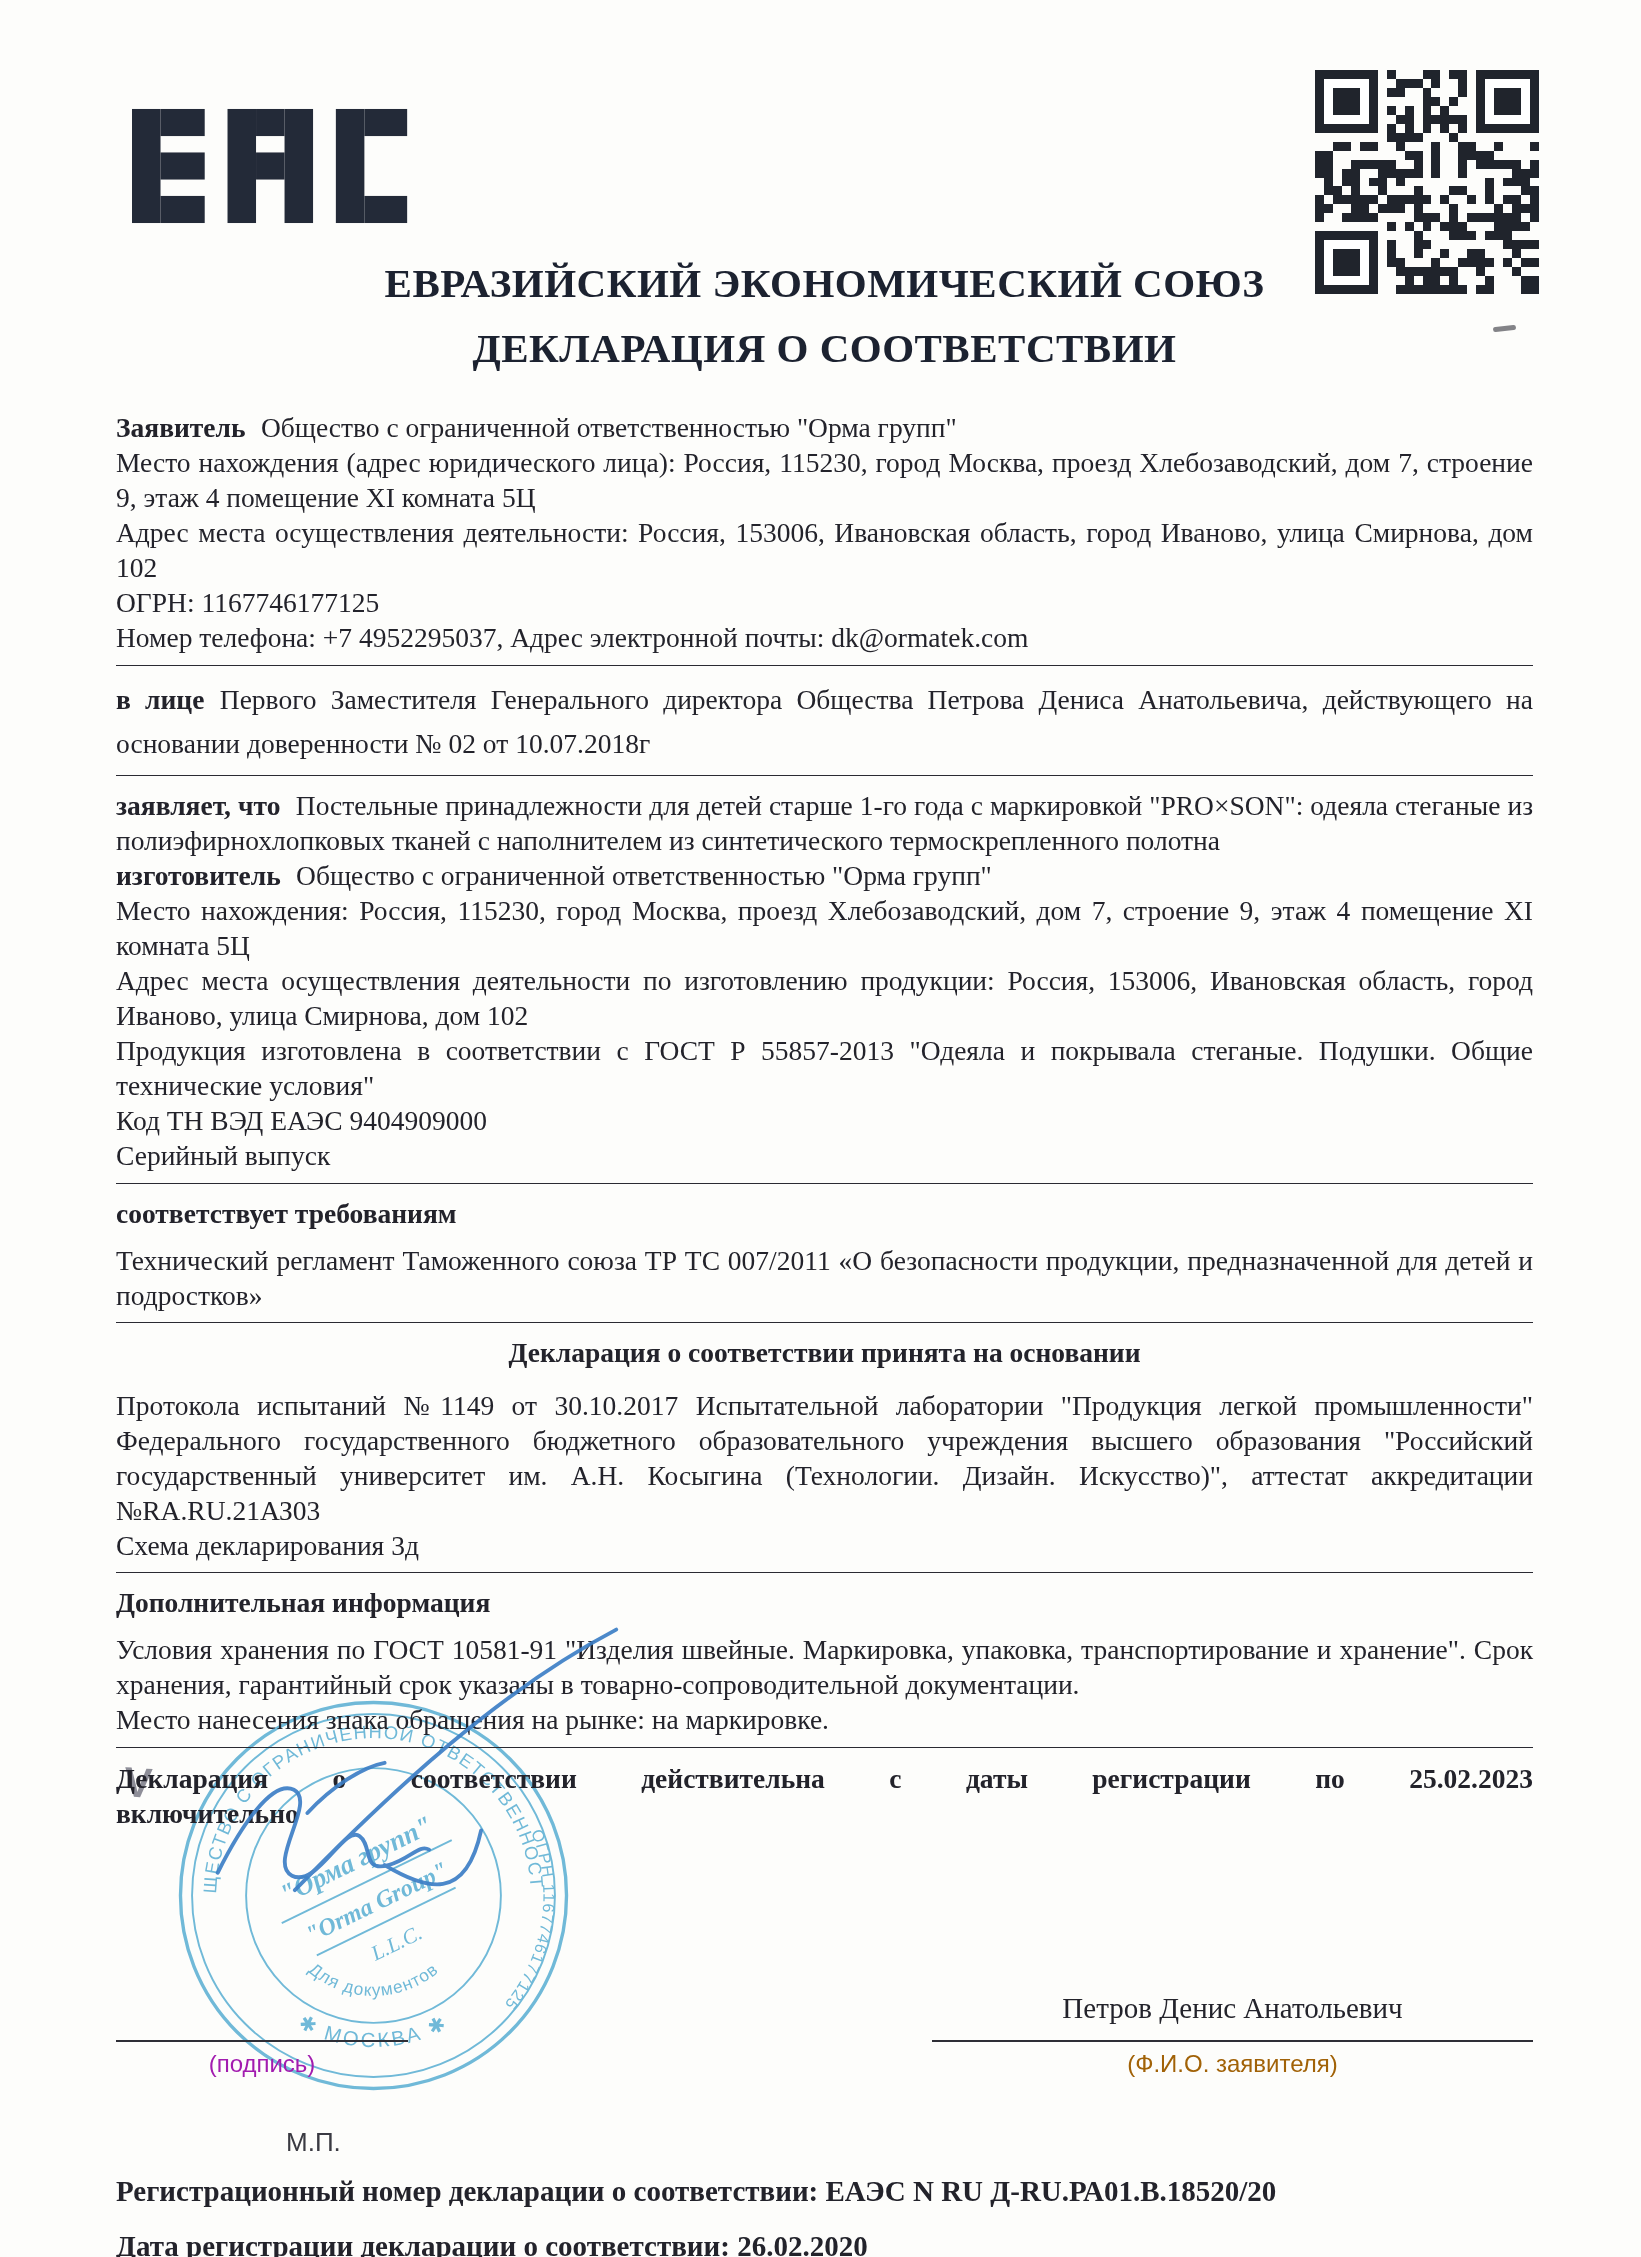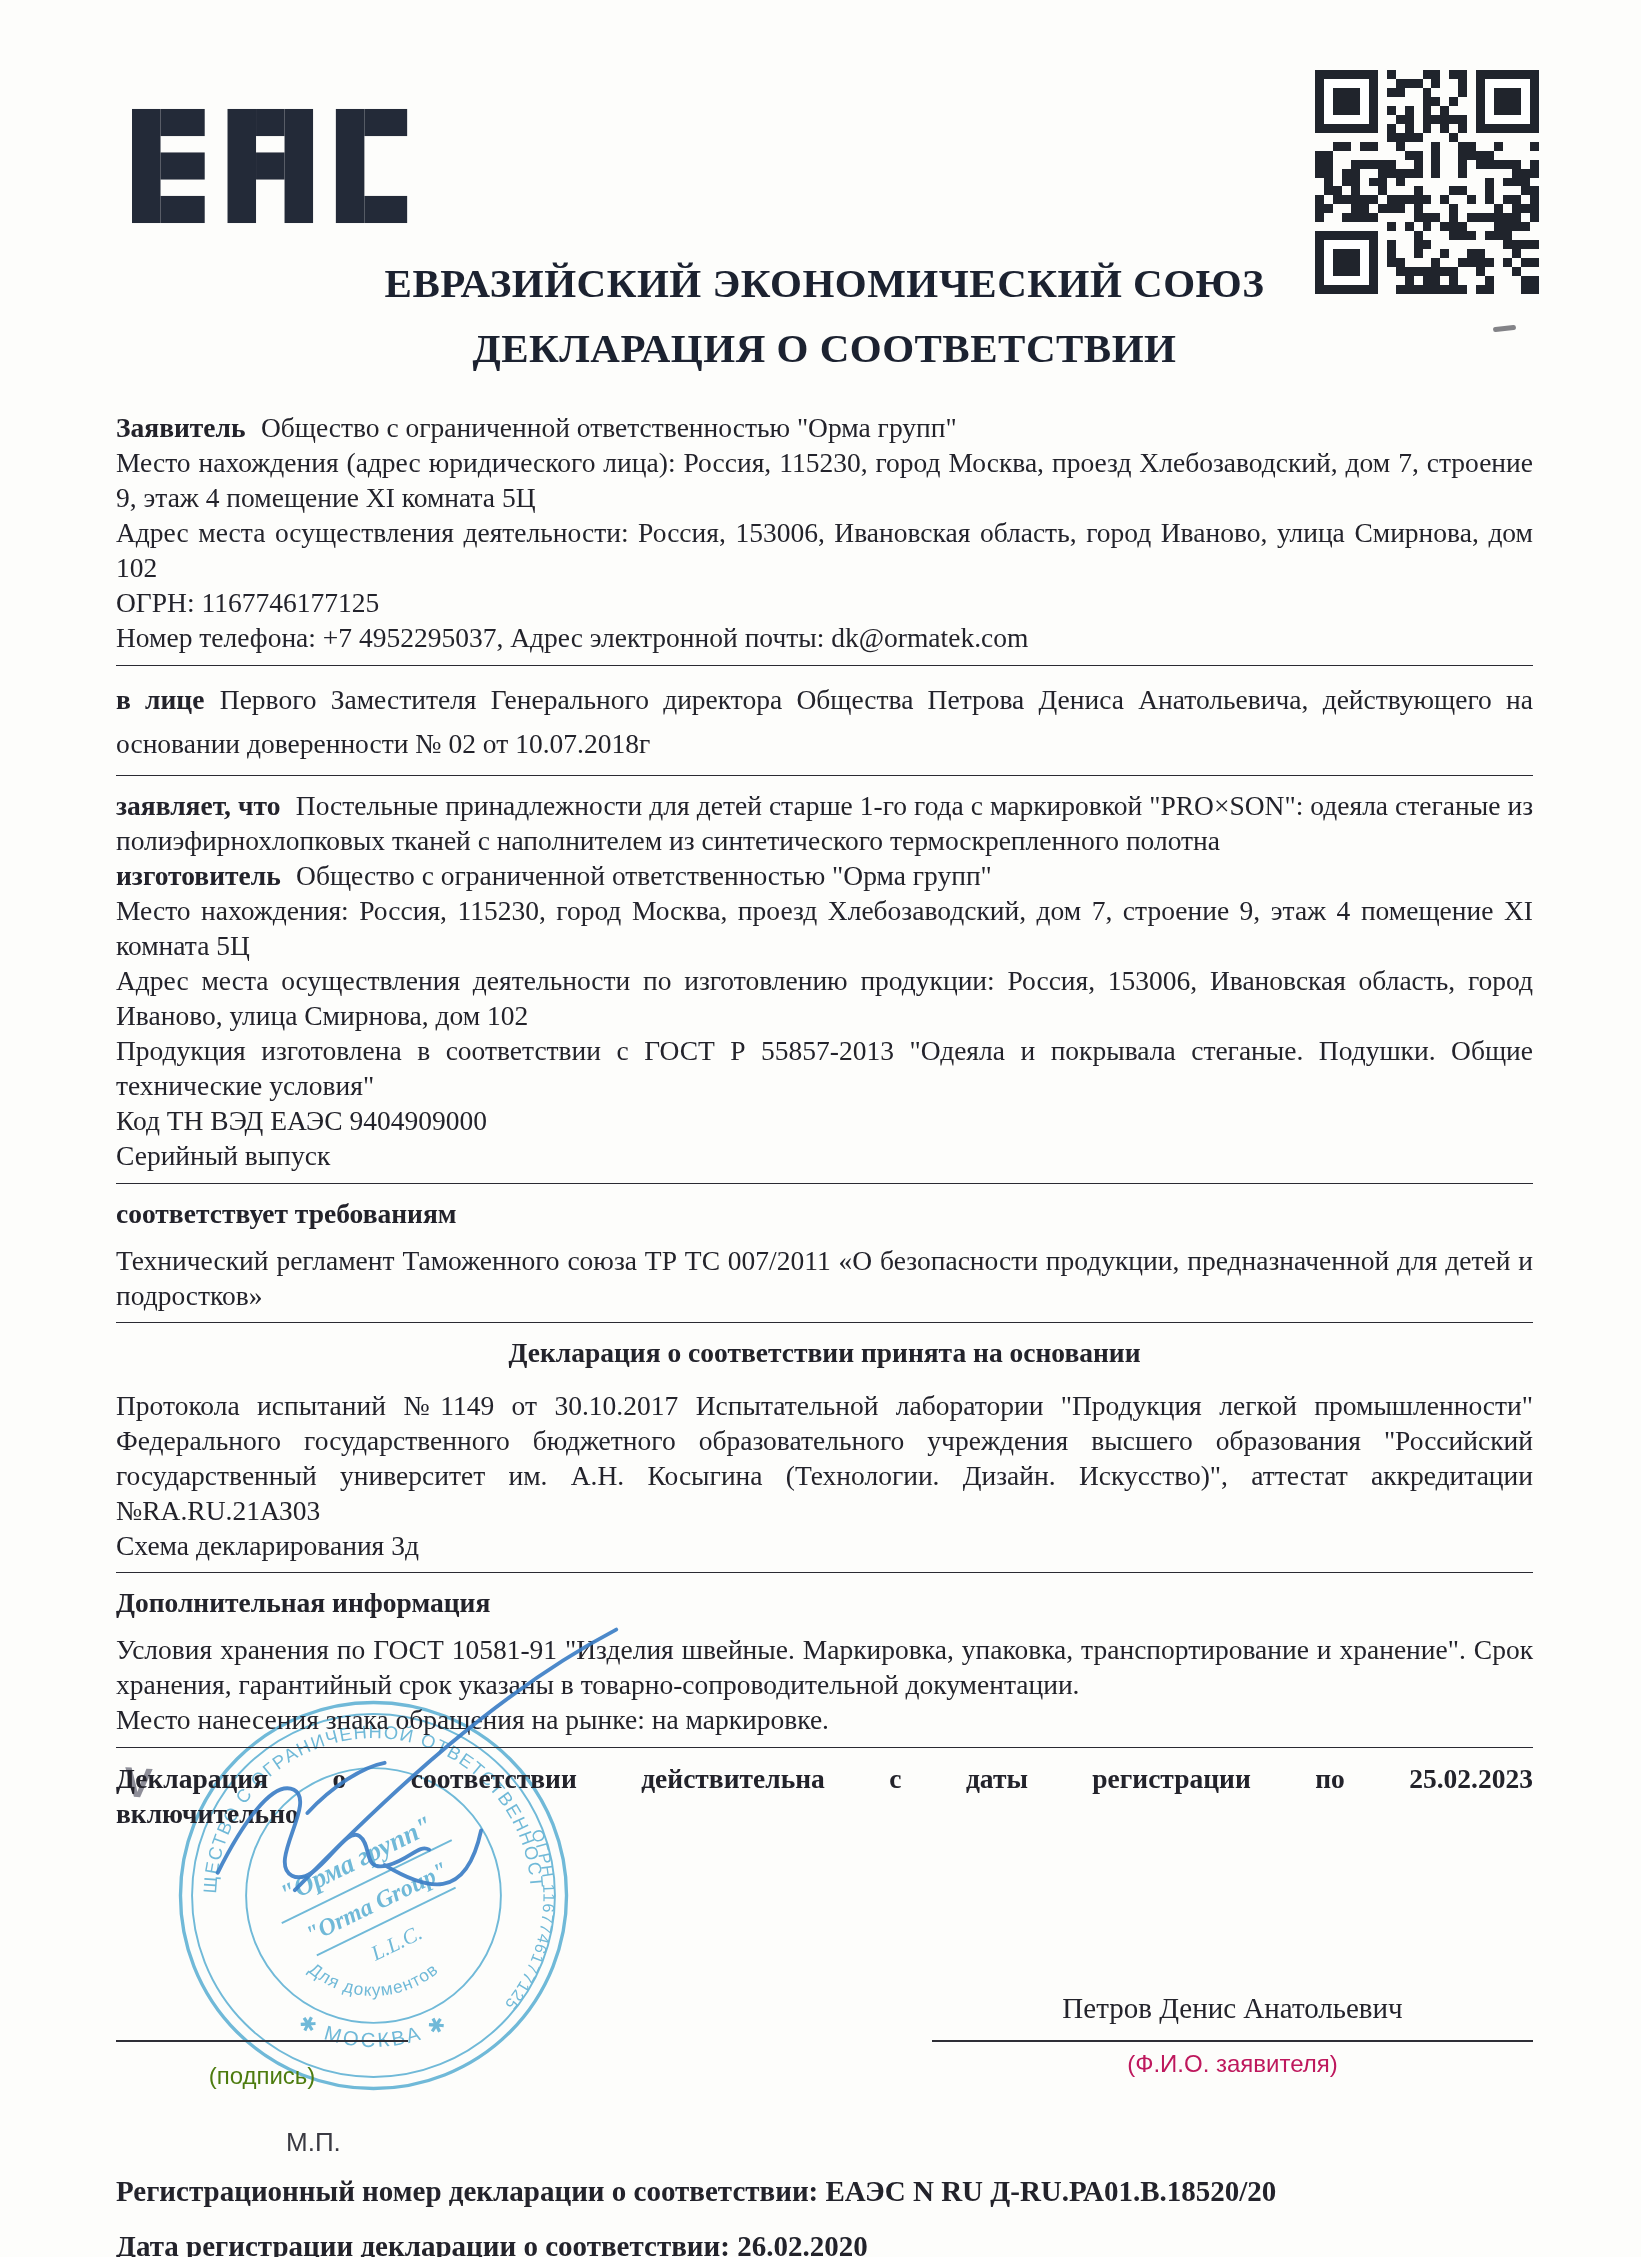--- a/index.html
+++ b/index.html
@@ -25,26 +25,26 @@
   .sec{border-bottom:1.9px solid #2a2a32;padding-bottom:9.7px;margin-bottom:12px;}
   .sec-first{margin-top:37px;}
   .sec-person p{line-height:44px;}
   .hdr{margin-bottom:11.6px;}
   .hdr-gap{margin-bottom:17.4px;text-align:center;}
   .validity{margin-top:13.5px;font-weight:bold;}
   .justify-full{display:block;text-align:justify;text-align-last:justify;}
   
   .sig-area{position:relative;height:243px;margin-top:5.8px;}
   .sig-line-left{position:absolute;left:0;top:203px;width:292px;border-top:2.9px solid #2e2e36;}
-  .sig-cap-left{position:absolute;left:0;top:221px;width:292px;text-align:center;
-    font-family:"Liberation Sans","DejaVu Sans",sans-serif;font-size:24px;color:#4d7c0f;}
+  .sig-cap-left{position:absolute;left:0;top:209px;width:292px;text-align:center;
+    font-family:"Liberation Sans","DejaVu Sans",sans-serif;font-size:24px;color:#a21caf;}
   .sig-name{position:absolute;right:0;top:154px;width:601px;text-align:center;font-size:29px;}
   .sig-line-right{position:absolute;right:0;top:203px;width:601px;border-top:2.9px solid #2e2e36;}
   .sig-cap-right{position:absolute;right:0;top:209px;width:601px;text-align:center;
-    font-family:"Liberation Sans","DejaVu Sans",sans-serif;font-size:24px;color:#be185d;}
+    font-family:"Liberation Sans","DejaVu Sans",sans-serif;font-size:24px;color:#a16207;}
   .mp{position:absolute;left:170px;top:288px;
     font-family:"Liberation Sans","DejaVu Sans",sans-serif;font-size:26px;color:#3a3a42;}
   .reg-line{font-size:29px;font-weight:bold;margin-top:94px;}
   .reg-line2{font-size:29px;font-weight:bold;margin-top:20px;}
   
   .stamp{position:absolute;left:166px;top:1688px;width:415px;height:415px;z-index:1;opacity:.85;}
   .signature-ink{position:absolute;left:126px;top:1583px;width:579px;height:348px;z-index:3;pointer-events:none;}
   .ink-mark{position:absolute;left:124px;top:1759px;z-index:1;
     font-family:"Liberation Sans","DejaVu Sans",sans-serif;font-size:42px;color:#8e8e98;
     transform:rotate(4deg);font-weight:bold;}

